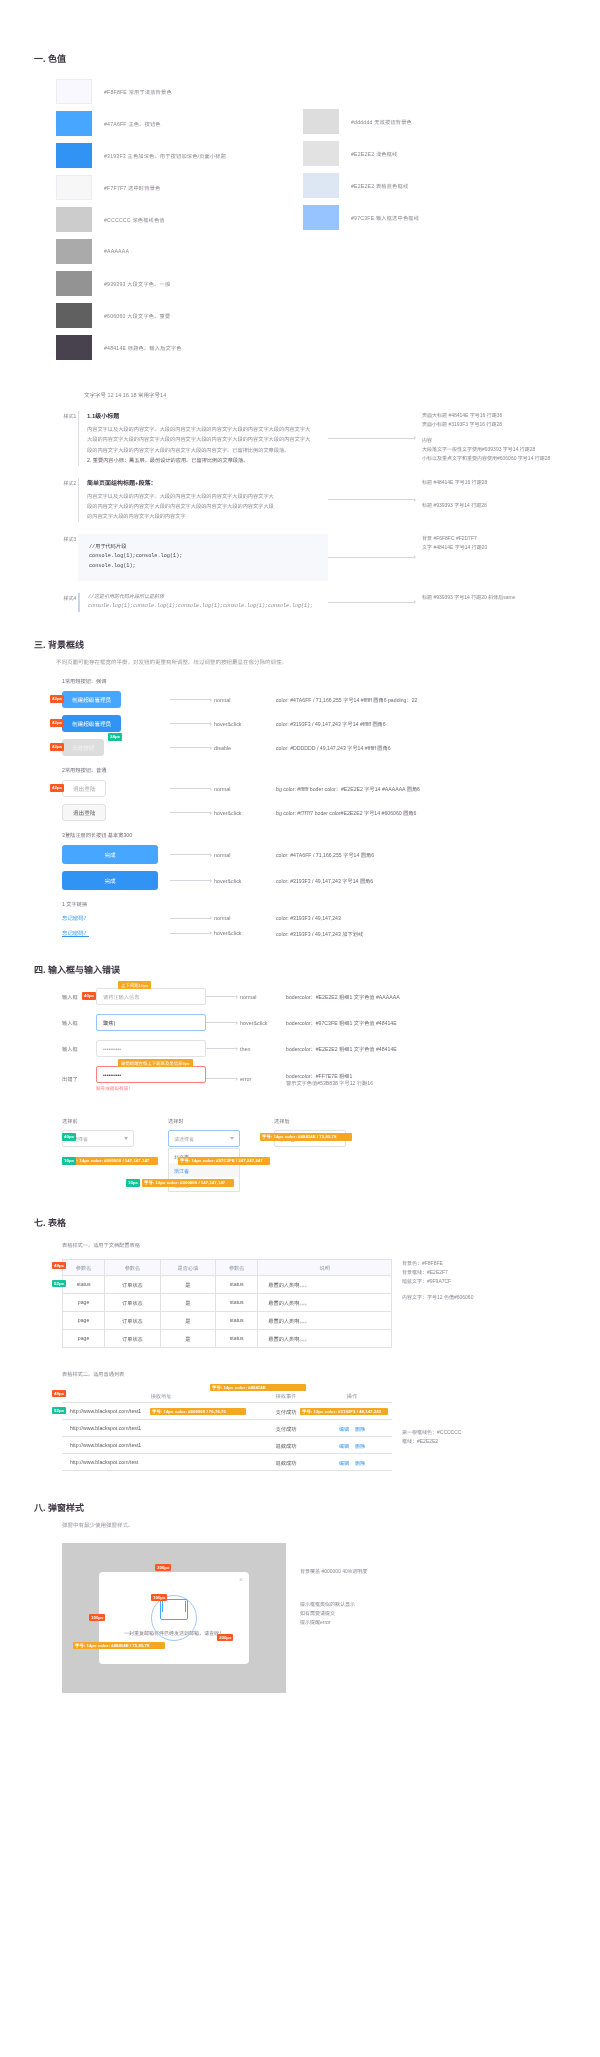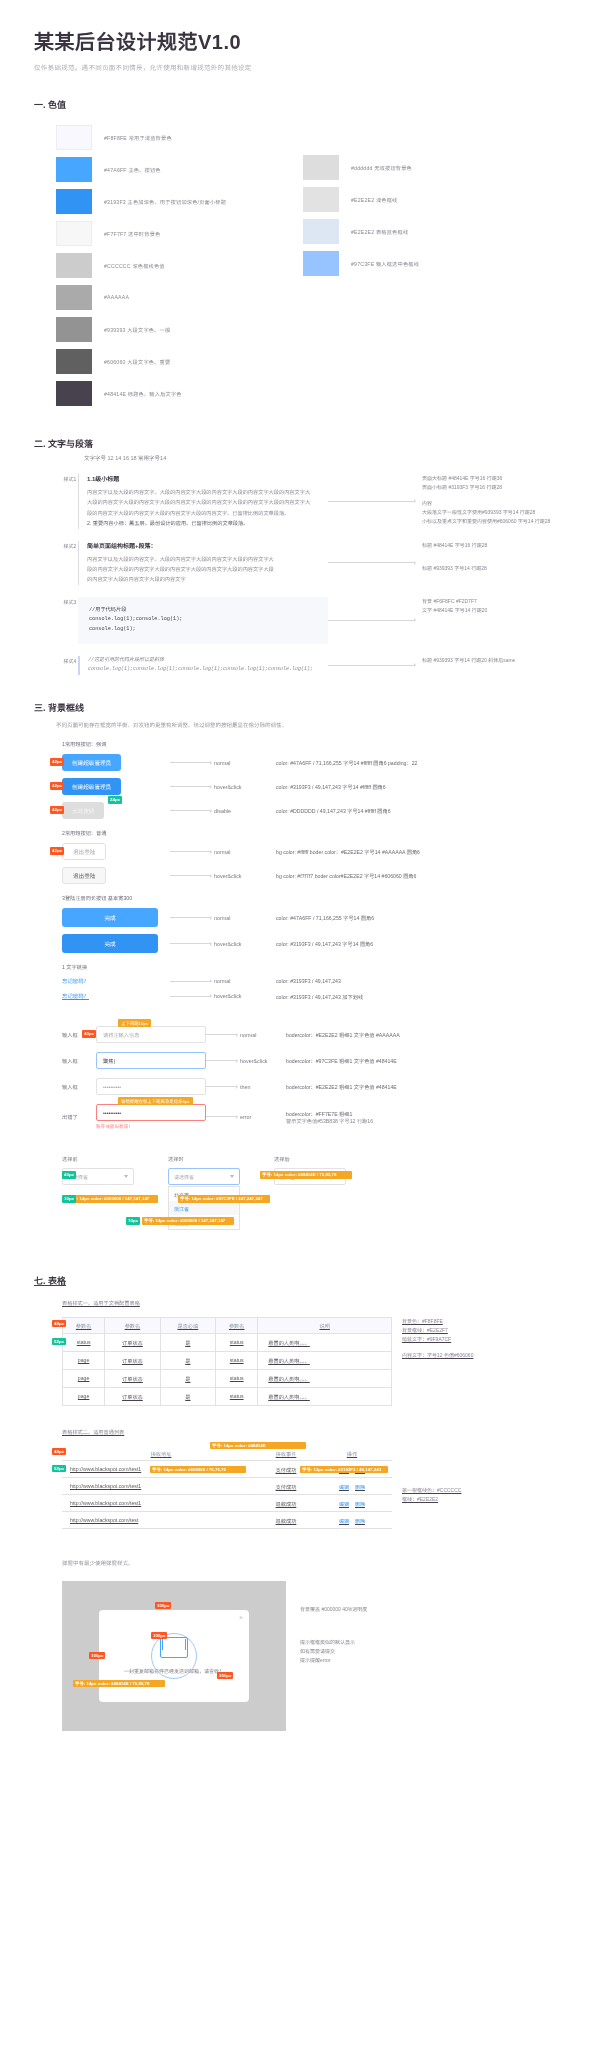--- a/index.html
+++ b/index.html
@@ -112,24 +112,20 @@
   .modal-msg { font-size: 5px; color: #7d7884; margin-top: 9px; }
   .ring { position: absolute; width: 46px; height: 46px; border: 1px solid #9fc9f5; border-radius: 50%; }
 
   .small-note { font-size: 5.2px; color: #8b8792; line-height: 1.9; }
 </style>
 </head>
 <body>
 
 <div class="page">
 
-  <div>
-    <div class="doc-title">某某后台设计规范V1.0</div>
-    <div class="doc-sub">仅作基础规范。遇不同页面不同情景，允许使用和新增规范外的其他设定</div>
-  </div>
 
   <div class="sec">
     <div class="sec-title">一. 色值</div>
     <div class="sec-body">
       <div class="color-grid">
         <div class="color-col" id="color-left">
             <div class="color-row">
               <div class="swatch" style="background: rgb(248, 248, 254); border: 1px solid rgb(236, 236, 242);"></div>
               <div class="color-label">#F8F8FE  常用于浅蓝背景色</div>
             </div>
@@ -182,21 +178,20 @@
             <div class="color-row">
               <div class="swatch" style="background: rgb(151, 195, 254);"></div>
               <div class="color-label">#97C3FE  输入框选中色框线</div>
             </div>
           </div>
       </div>
     </div>
   </div>
 
   <div class="sec">
-    <div class="sec-title">二. 文字与段落</div>
     <div class="type-meta">文字字号 12 14 16 18 常用字号14</div>
     <div class="sec-body" style="margin-left:28px;">
 
       <div class="type-block">
         <div class="type-tag">样式1</div>
         <div class="type-content" style="width:250px;flex:0 0 250px;">
           <div class="t-h">1.1级小标题</div>
           <div class="t-p">内容文字以及大段的内容文字。大段的内容文字大段的内容文字大段的内容文字大段的内容文字大</div>
           <div class="t-p">大段的内容文字大段的内容文字大段的内容文字大段的内容文字大段的内容文字大段的内容文字大</div>
           <div class="t-p">段的内容文字大段的内容文字大段的内容文字大段的内容文字。已留排比例的文章段落。</div>
@@ -344,20 +339,21 @@
             <span class="link-txt u">忘记密码？</span>
           </div>
           <div class="leader" style="max-width: 44px;"></div>
           <div class="state">hover&amp;click</div>
           <div class="spec">color: #3193F3 / 49,147,243  加下划线</div>
         </div>
       </div>
   </div>
 
   <div class="sec">
+    <div class="sec-title">四. 输入框与输入错误</div>
     <div class="sec-body" id="input-rows" style="margin-left:28px;">
         <div class="inp-row">
           <div class="inp-label">输入框</div>
           <div class="inp-wrap">
             <div class="inp">请将注输入信息</div>
             <div class="tip">上下间距10px</div>
             <span class="chip chip-orange" style="left: -14px; top: 4px;">40px</span>
           </div>
           <div class="leader" style="max-width: 34px;"></div>
           <div class="state" style="width: 46px; flex: 0 0 46px;">normal</div>
@@ -438,21 +434,21 @@
       <div class="chip chip-amber" style="left:198px;top:16px;width:92px;">字号: 14px  color: #48414E / 75,85,78</div>
       <div class="chip chip-amber" style="left:4px;top:40px;width:92px;">字号: 14px  color: #000000 / 147,147,147</div>
       <div class="chip chip-amber" style="left:116px;top:40px;width:92px;">字号: 14px  color: #97C3FE / 247,247,247</div>
       <div class="chip chip-amber" style="left:80px;top:62px;width:92px;">字号: 14px  color: #000000 / 147,147,147</div>
       <div class="chip chip-green" style="left:0px;top:16px;">40px</div>
       <div class="chip chip-green" style="left:0px;top:40px;">10px</div>
       <div class="chip chip-green" style="left:64px;top:62px;">10px</div>
     </div>
   </div>
 
-  <div class="sec" style="margin-top:44px;text-decoration:underline;">
+  <div class="sec" style="margin-top:24px;">
     <div class="sec-title">七. 表格</div>
     <div class="sec-body" style="margin-left:28px;">
 
       <div class="small-note" style="margin-bottom:8px;">表格样式一。适用于文档配置表格</div>
       <div class="row-with-note">
         <div style="width:330px;flex:0 0 330px;position:relative;">
           <div class="chip chip-orange" style="left:-10px;top:3px;">48px</div>
           <div class="chip chip-green" style="left:-10px;top:21px;">52px</div>
           <table class="tbl">
             <thead>
@@ -548,20 +544,21 @@
         <div class="note-col" style="width:120px;flex:0 0 120px;padding-left:10px;padding-top:40px;">
           <div>第一根框线色：#CCCCCC</div>
           <div>框线：#E2E2E2</div>
         </div>
       </div>
 
     </div>
   </div>
 
   <div class="sec" style="margin-top:30px;">
+    <div class="sec-title">八. 弹窗样式</div>
     <div class="sec-note" style="margin-left:28px;">弹窗中有最少使用弹窗样式。</div>
     <div class="sec-body" style="margin-left:28px;display:flex;">
       <div class="modal-stage">
         <div class="modal">
           <div class="modal-x">×</div>
           <div class="ring"></div>
           <div class="modal-icon">
               <span></span>
             </div>
           <div class="modal-msg">一封重复邮箱将件已经发送到邮箱，请查收！</div>

